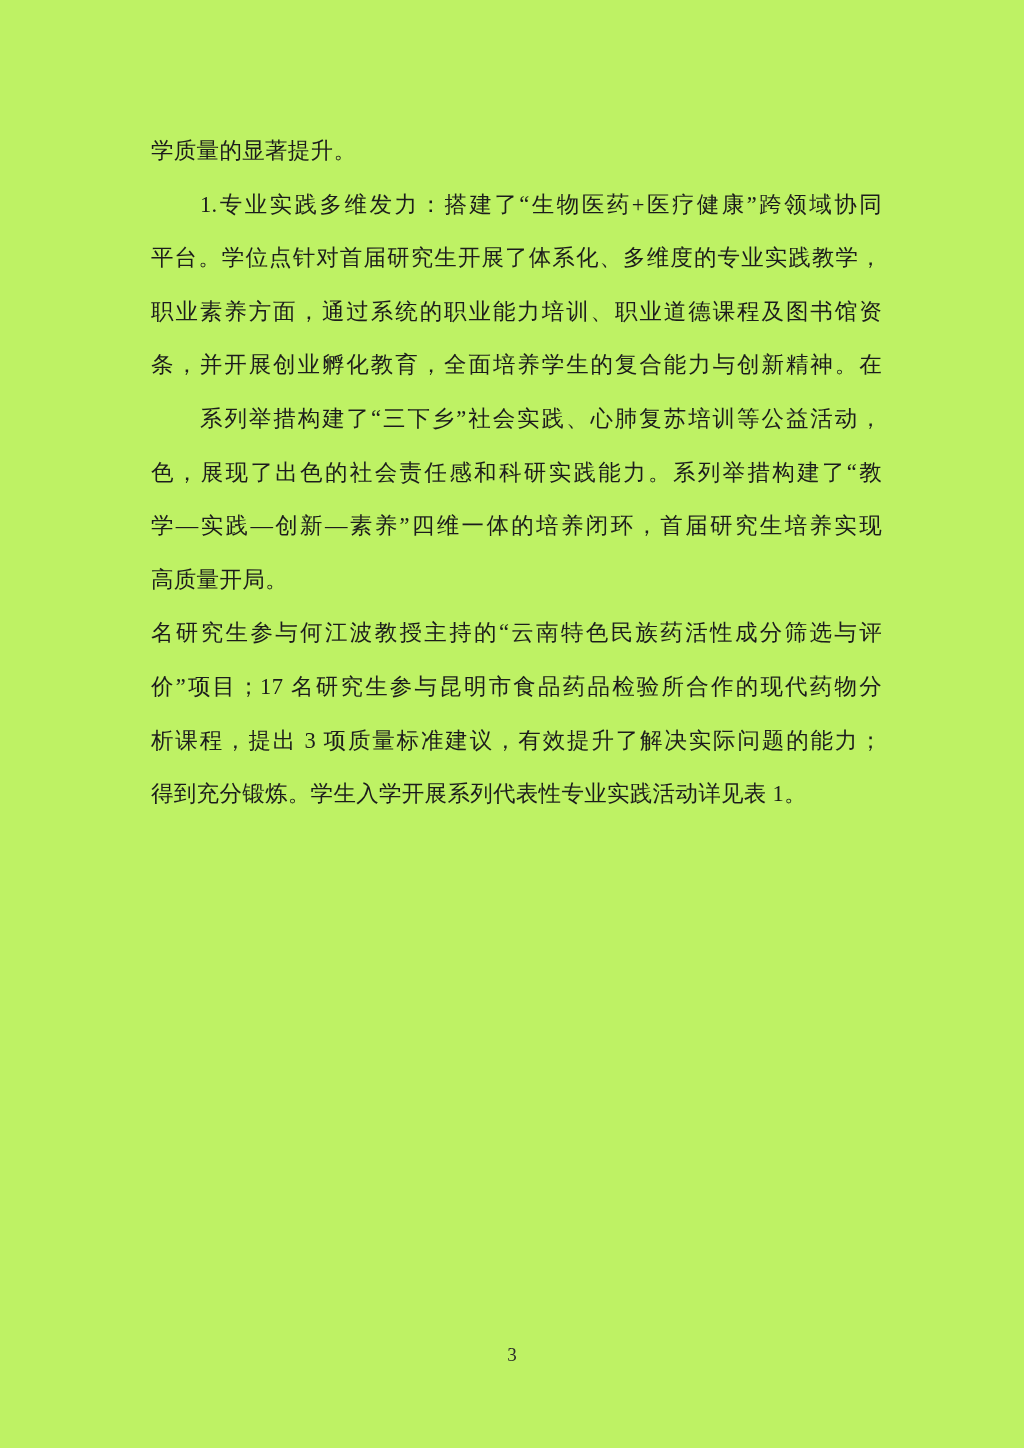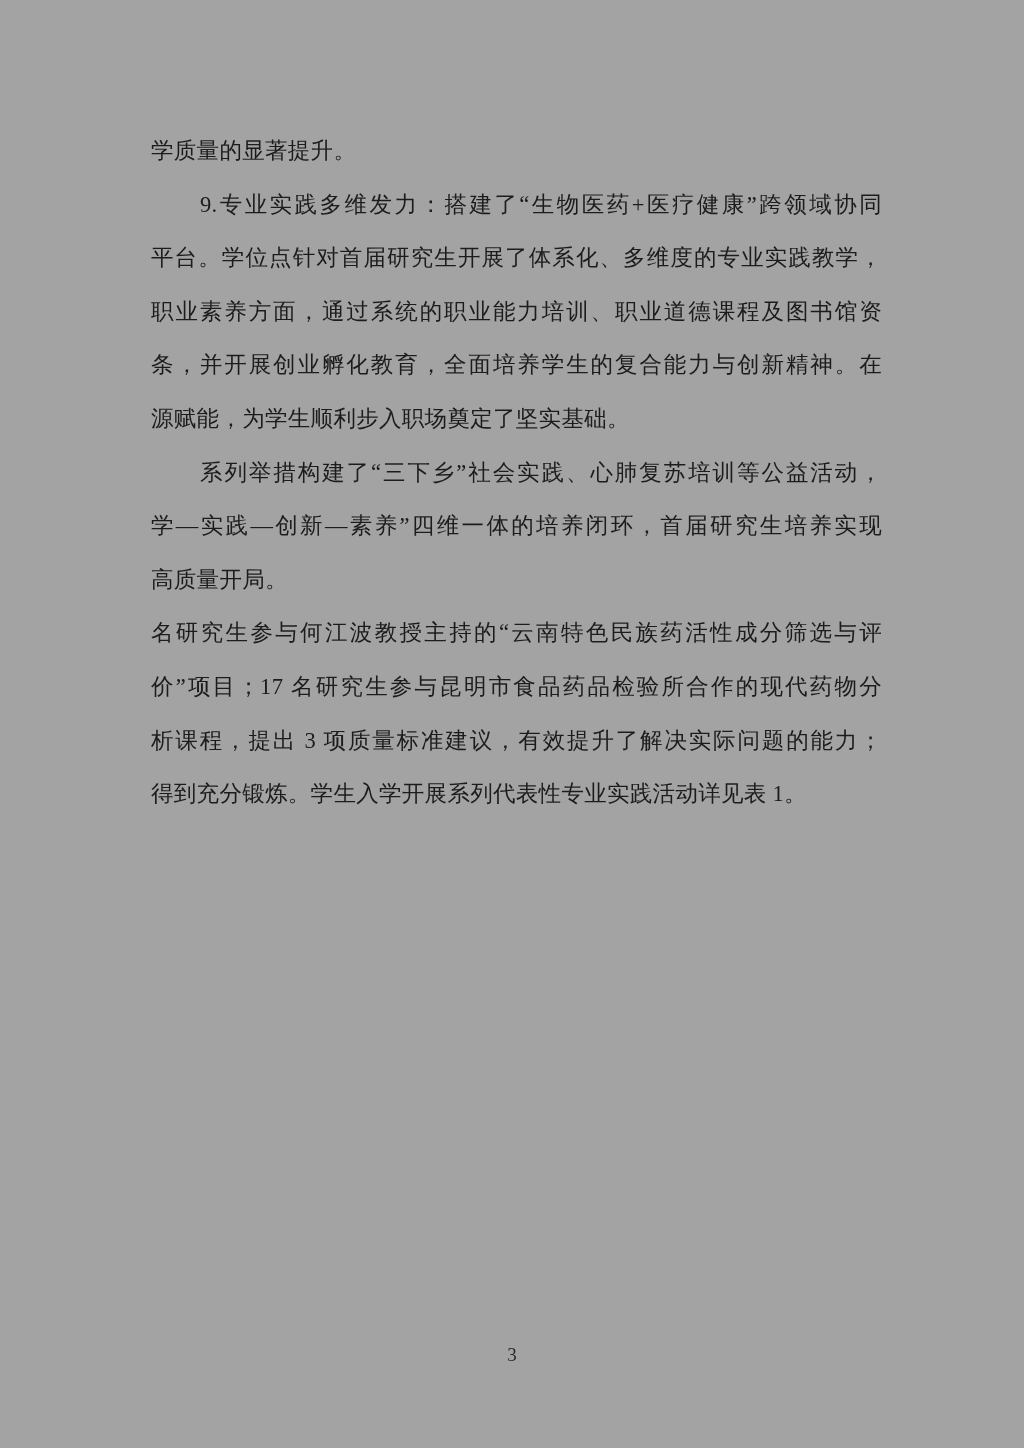--- a/index.html
+++ b/index.html
@@ -4,21 +4,21 @@
 <style>
   html, body {
     margin: 0;
     padding: 0;
     background: #ffffff;
   }
   .page {
     position: relative;
     width: 1024px;
     height: 1448px;
-    background: #a3a3a3;
+    background: #bef264;
     overflow: hidden;
     font-family: "Liberation Serif", "DejaVu Serif", serif;
     color: #1c1c1c;
   }
   .doc-body {
     position: absolute;
     left: 151px;
     top: 124px;
     width: 731px;
   }
@@ -60,28 +60,28 @@
 </style>
 </head>
 <body>
 
 <div class="page">
   <div class="doc-body" id="doc-body">
       <div class="para">
         <div class="line para-end">学质量的显著提升。</div>
       </div>
       <div class="para">
-        <div class="line indent">9.专业实践多维发力：搭建了“生物医药+医疗健康”跨领域协同</div>
+        <div class="line indent">1.专业实践多维发力：搭建了“生物医药+医疗健康”跨领域协同</div>
         <div class="line">平台。学位点针对首届研究生开展了体系化、多维度的专业实践教学，</div>
         <div class="line">职业素养方面，通过系统的职业能力培训、职业道德课程及图书馆资</div>
         <div class="line">条，并开展创业孵化教育，全面培养学生的复合能力与创新精神。在</div>
-        <div class="line para-end">源赋能，为学生顺利步入职场奠定了坚实基础。</div>
       </div>
       <div class="para">
         <div class="line indent">系列举措构建了“三下乡”社会实践、心肺复苏培训等公益活动，</div>
+        <div class="line">色，展现了出色的社会责任感和科研实践能力。系列举措构建了“教</div>
         <div class="line">学—实践—创新—素养”四维一体的培养闭环，首届研究生培养实现</div>
         <div class="line para-end">高质量开局。</div>
       </div>
       <div class="para">
         <div class="line">名研究生参与何江波教授主持的“云南特色民族药活性成分筛选与评</div>
         <div class="line">价”项目；17 名研究生参与昆明市食品药品检验所合作的现代药物分</div>
         <div class="line">析课程，提出 3 项质量标准建议，有效提升了解决实际问题的能力；</div>
         <div class="line para-end">得到充分锻炼。学生入学开展系列代表性专业实践活动详见表 1。</div>
       </div>
     </div>

